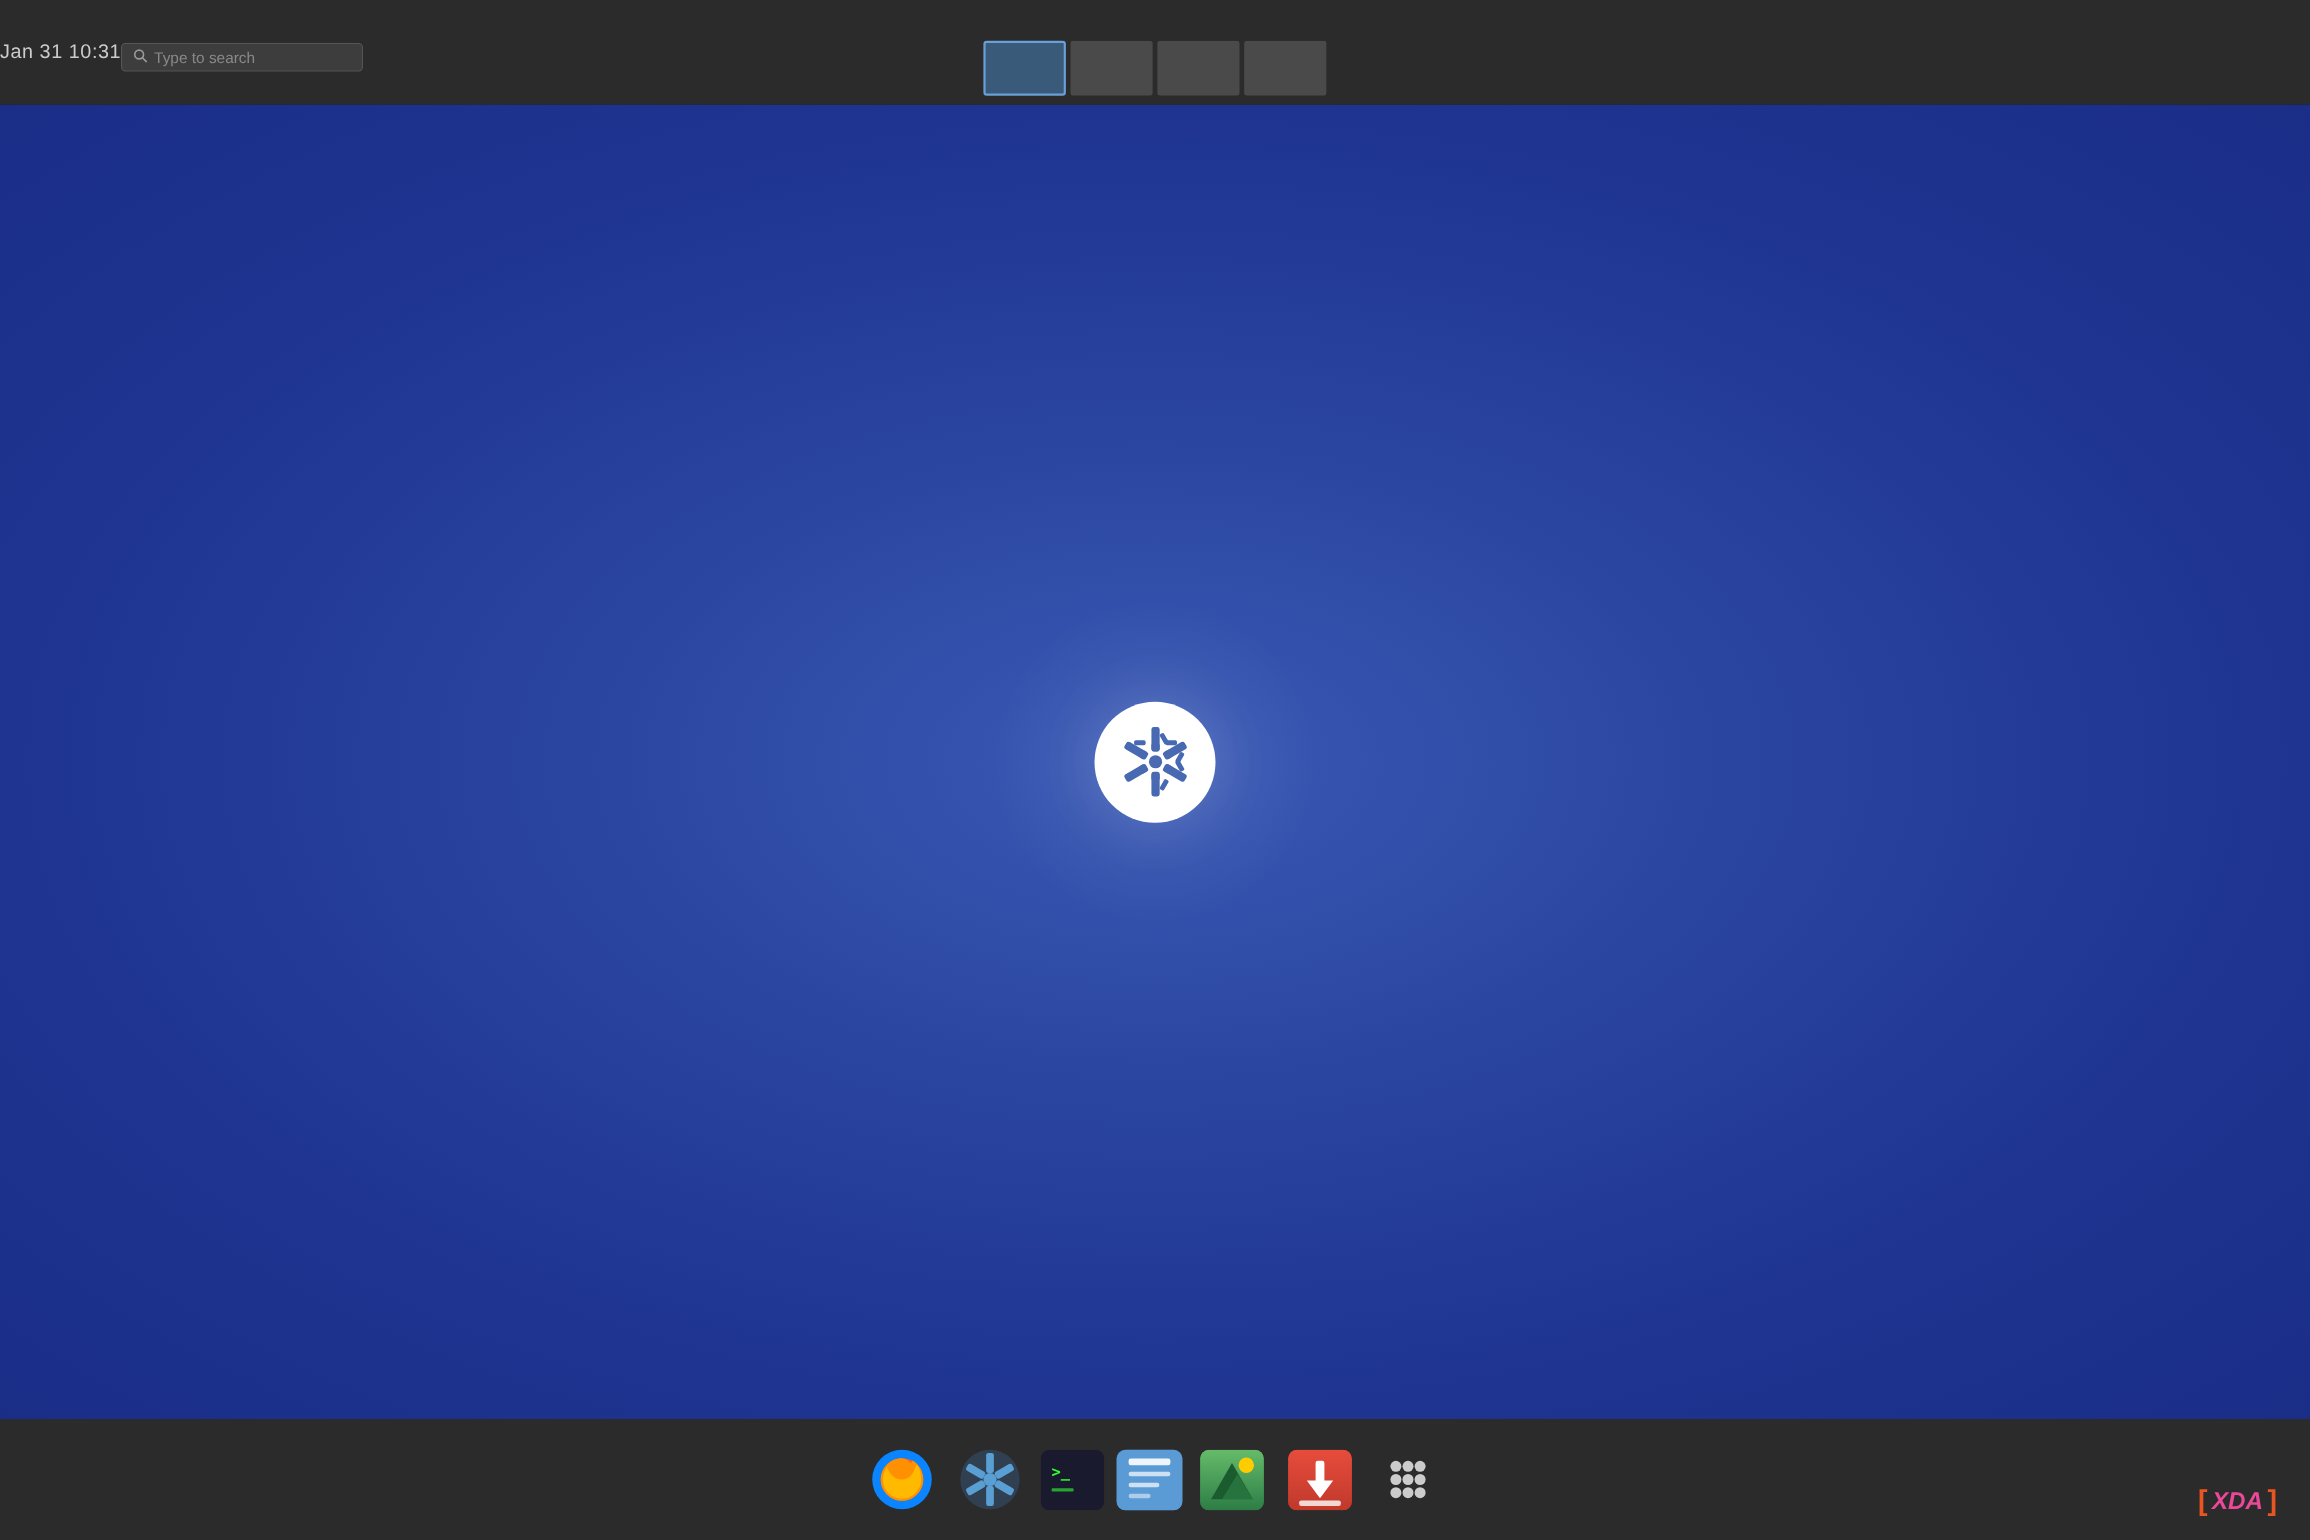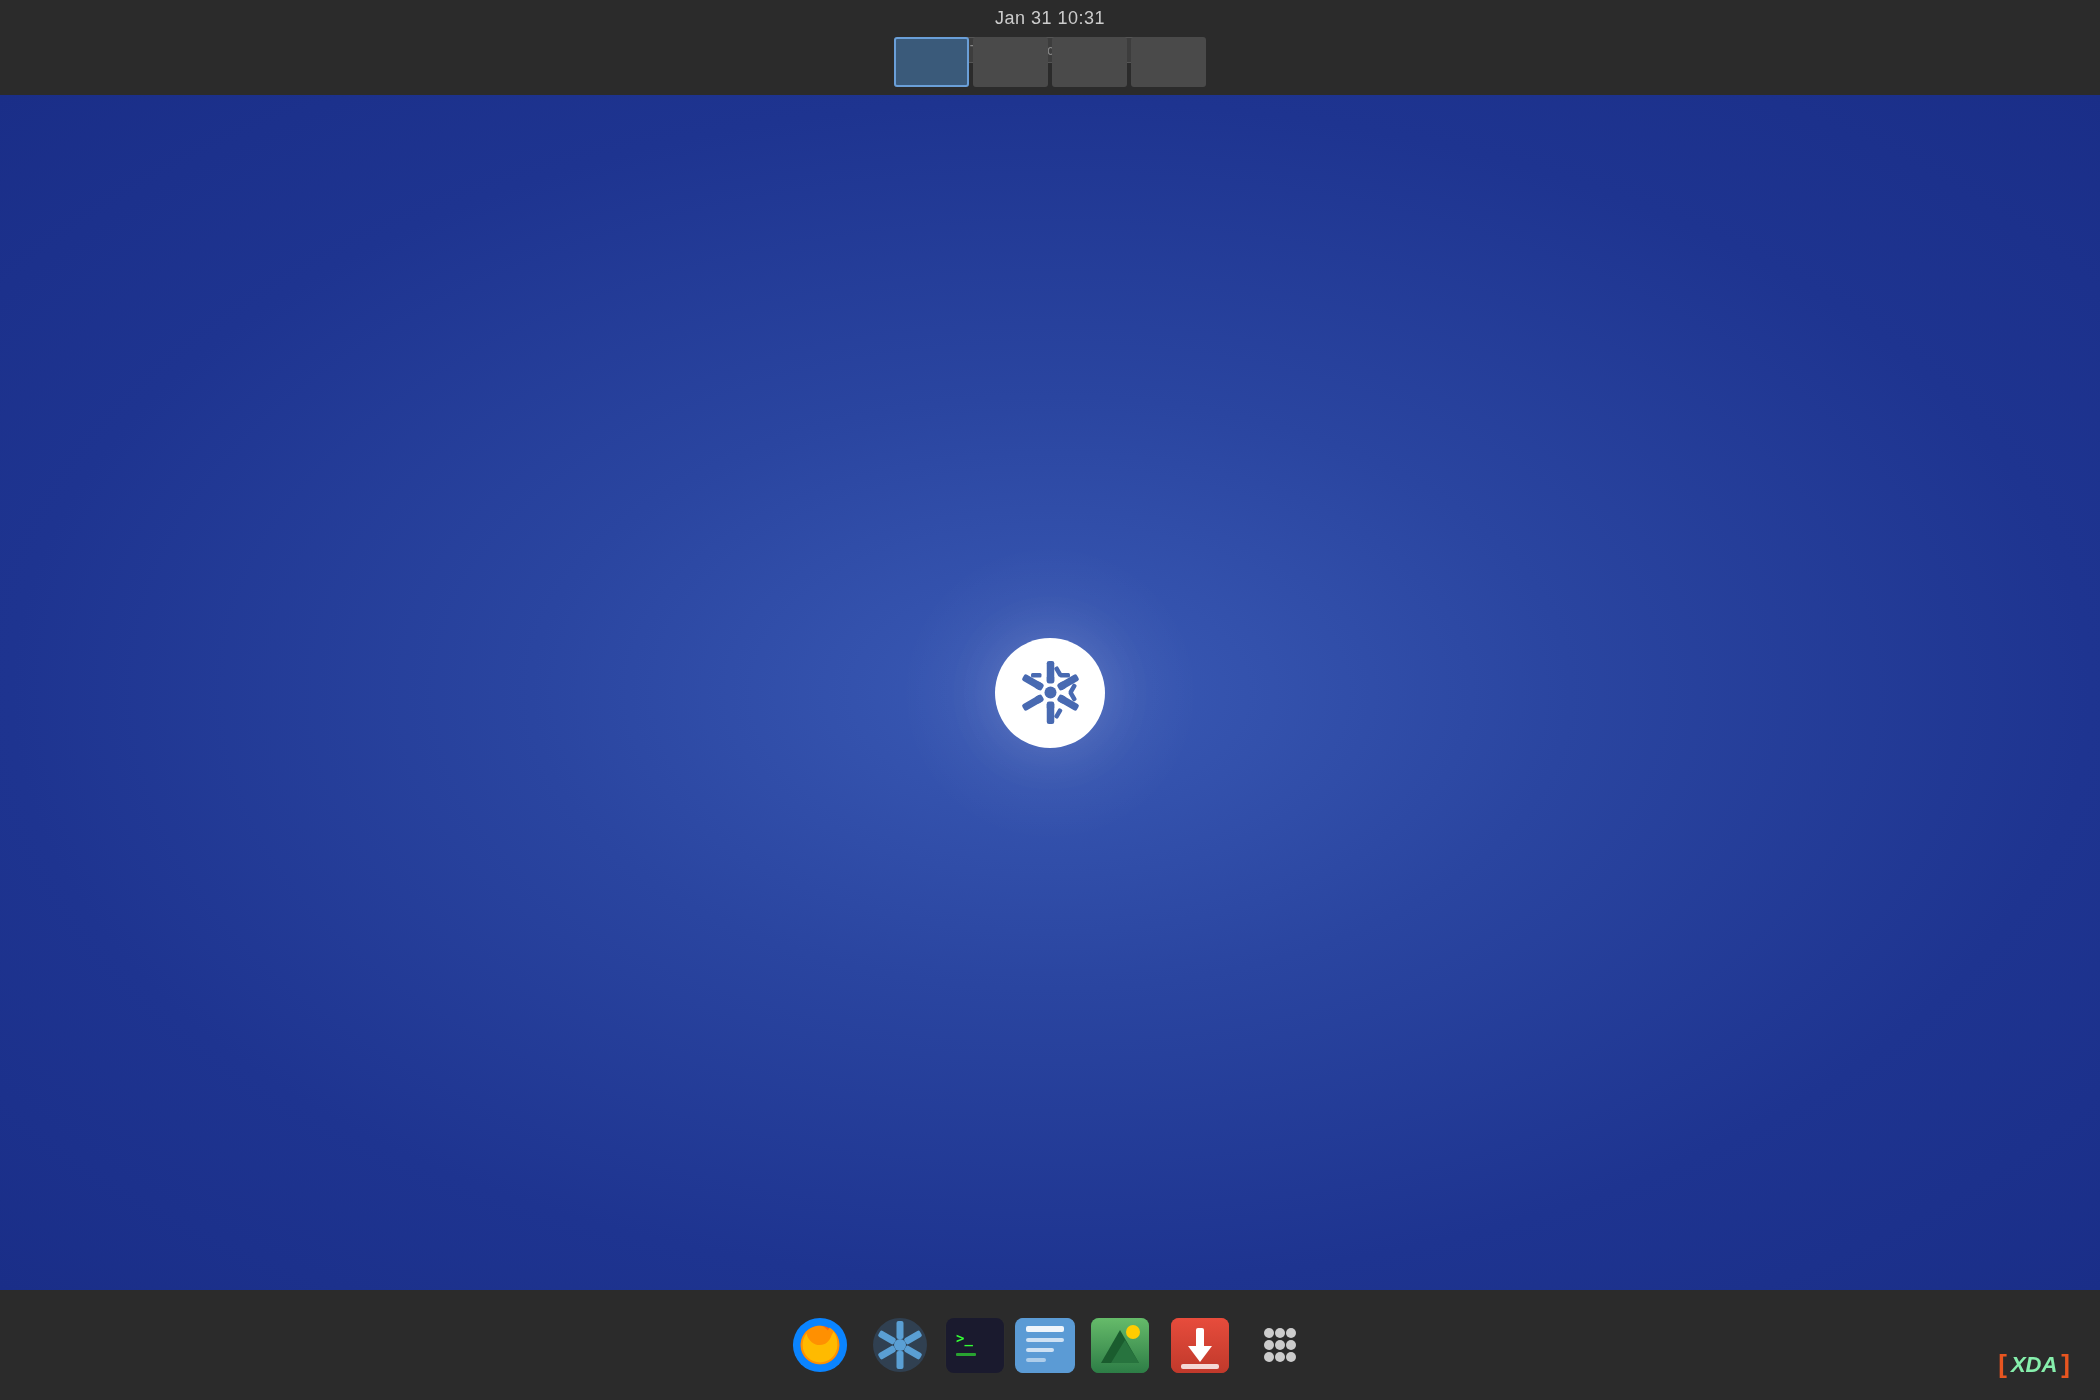--- a/index.html
+++ b/index.html
@@ -12,21 +12,21 @@
       overflow: hidden;
       position: relative;
     }
 
     
     #top-bar {
       width: 100%;
       height: 95px;
       background: #2b2b2b;
       display: flex;
-      flex-direction: column;
+      flex-direction: row;
       align-items: center;
       justify-content: flex-start;
       padding-top: 8px;
       position: relative;
       z-index: 10;
     }
 
     #datetime {
       color: #cccccc;
       font-size: 18px;
@@ -187,21 +187,21 @@
       bottom: 20px;
       right: 30px;
       display: flex;
       align-items: center;
       gap: 4px;
     }
 
     #xda-logo {
       font-size: 22px;
       font-weight: 900;
-      color: #86efac;
+      color: #ec4899;
       font-style: italic;
       text-align: center;
     }
 
     #xda-bracket-left {
       color: #e85520;
       font-size: 26px;
       font-weight: 900;
     }
 

